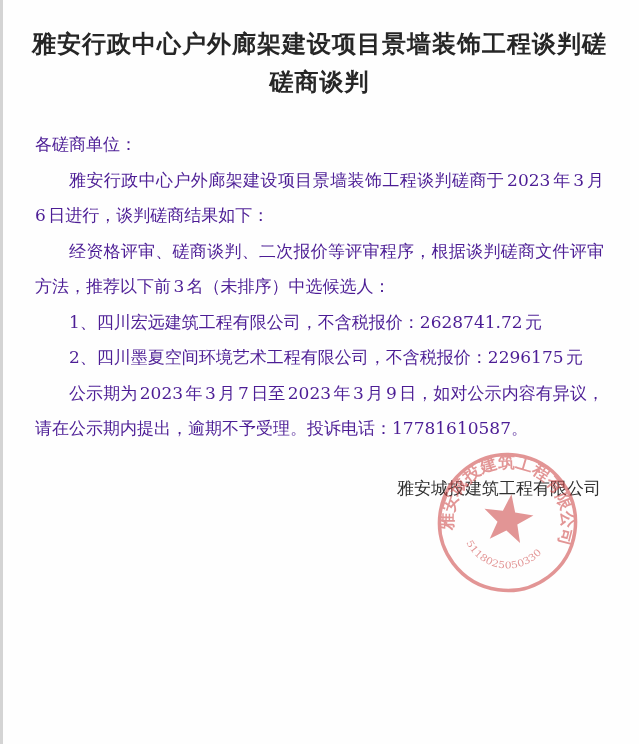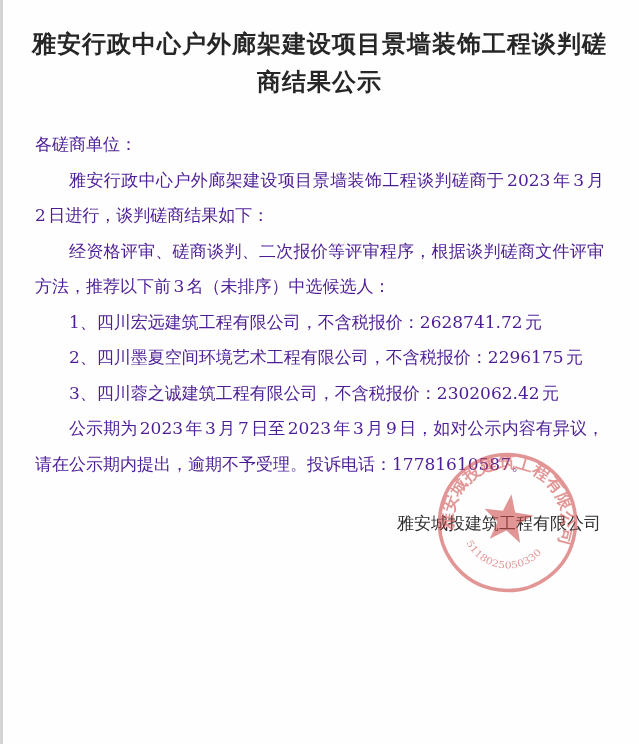--- a/index.html
+++ b/index.html
@@ -65,32 +65,31 @@
 </style>
 </head>
 <body>
 
 <div class="page">
 
   <div class="scan-edge"></div>
 
   <div class="title">
     <div>雅安行政中心户外廊架建设项目景墙装饰工程谈判磋</div>
-    <div>商结果公示</div>
+    <div>磋商谈判</div>
   </div>
 
   <div class="content">
     <div class="ln">各磋商单位：</div>
     <div class="ln indent stretch">雅安行政中心户外廊架建设项目景墙装饰工程谈判磋商于 2023 年 3 月</div>
-    <div class="ln">2 日进行，谈判磋商结果如下：</div>
+    <div class="ln">6 日进行，谈判磋商结果如下：</div>
     <div class="ln indent stretch">经资格评审、磋商谈判、二次报价等评审程序，根据谈判磋商文件评审</div>
     <div class="ln">方法，推荐以下前 3 名（未排序）中选候选人：</div>
     <div class="ln indent">1、四川宏远建筑工程有限公司，不含税报价：2628741.72 元</div>
     <div class="ln indent">2、四川墨夏空间环境艺术工程有限公司，不含税报价：2296175 元</div>
-    <div class="ln indent">3、四川蓉之诚建筑工程有限公司，不含税报价：2302062.42 元</div>
     <div class="ln indent stretch">公示期为 2023 年 3 月 7 日至 2023 年 3 月 9 日，如对公示内容有异议，</div>
     <div class="ln">请在公示期内提出，逾期不予受理。投诉电话：17781610587。</div>
   </div>
 
   <div class="sig">
     <div>雅安城投建筑工程有限公司</div>
   </div>
 
   <svg class="stamp" viewBox="0 0 145 145" xmlns="http://www.w3.org/2000/svg" xmlns:xlink="http://www.w3.org/1999/xlink" fill="#cf4a4a">
     <defs>

